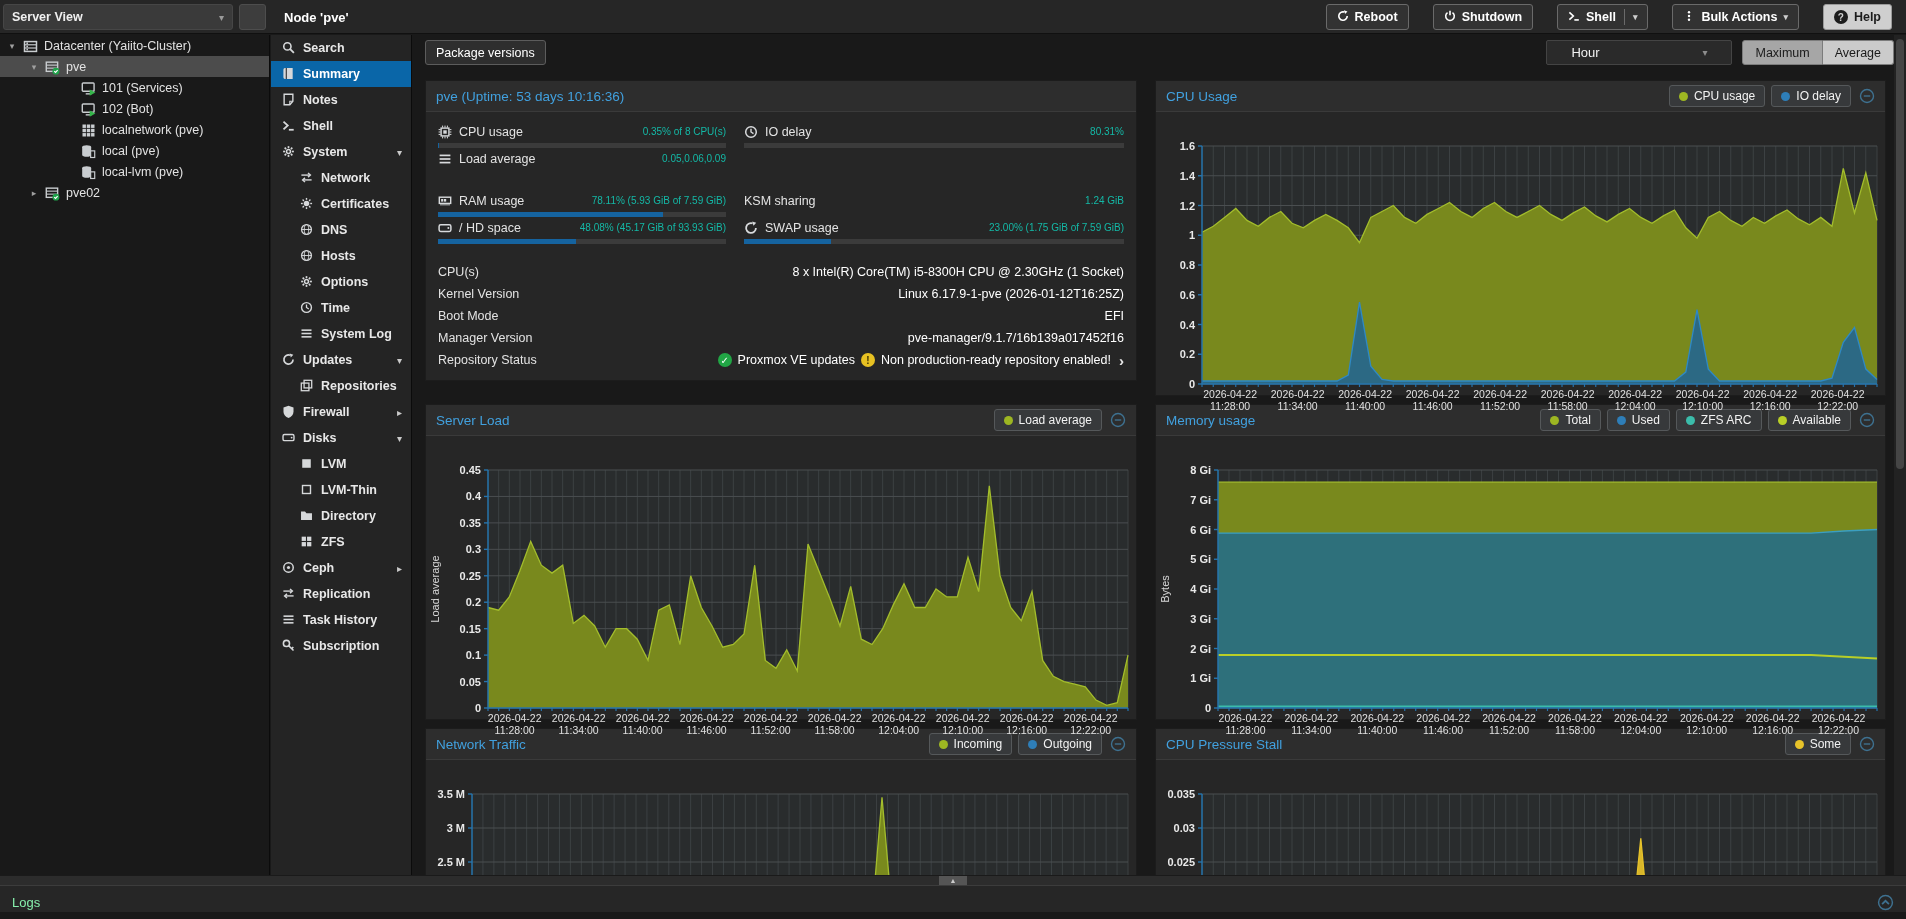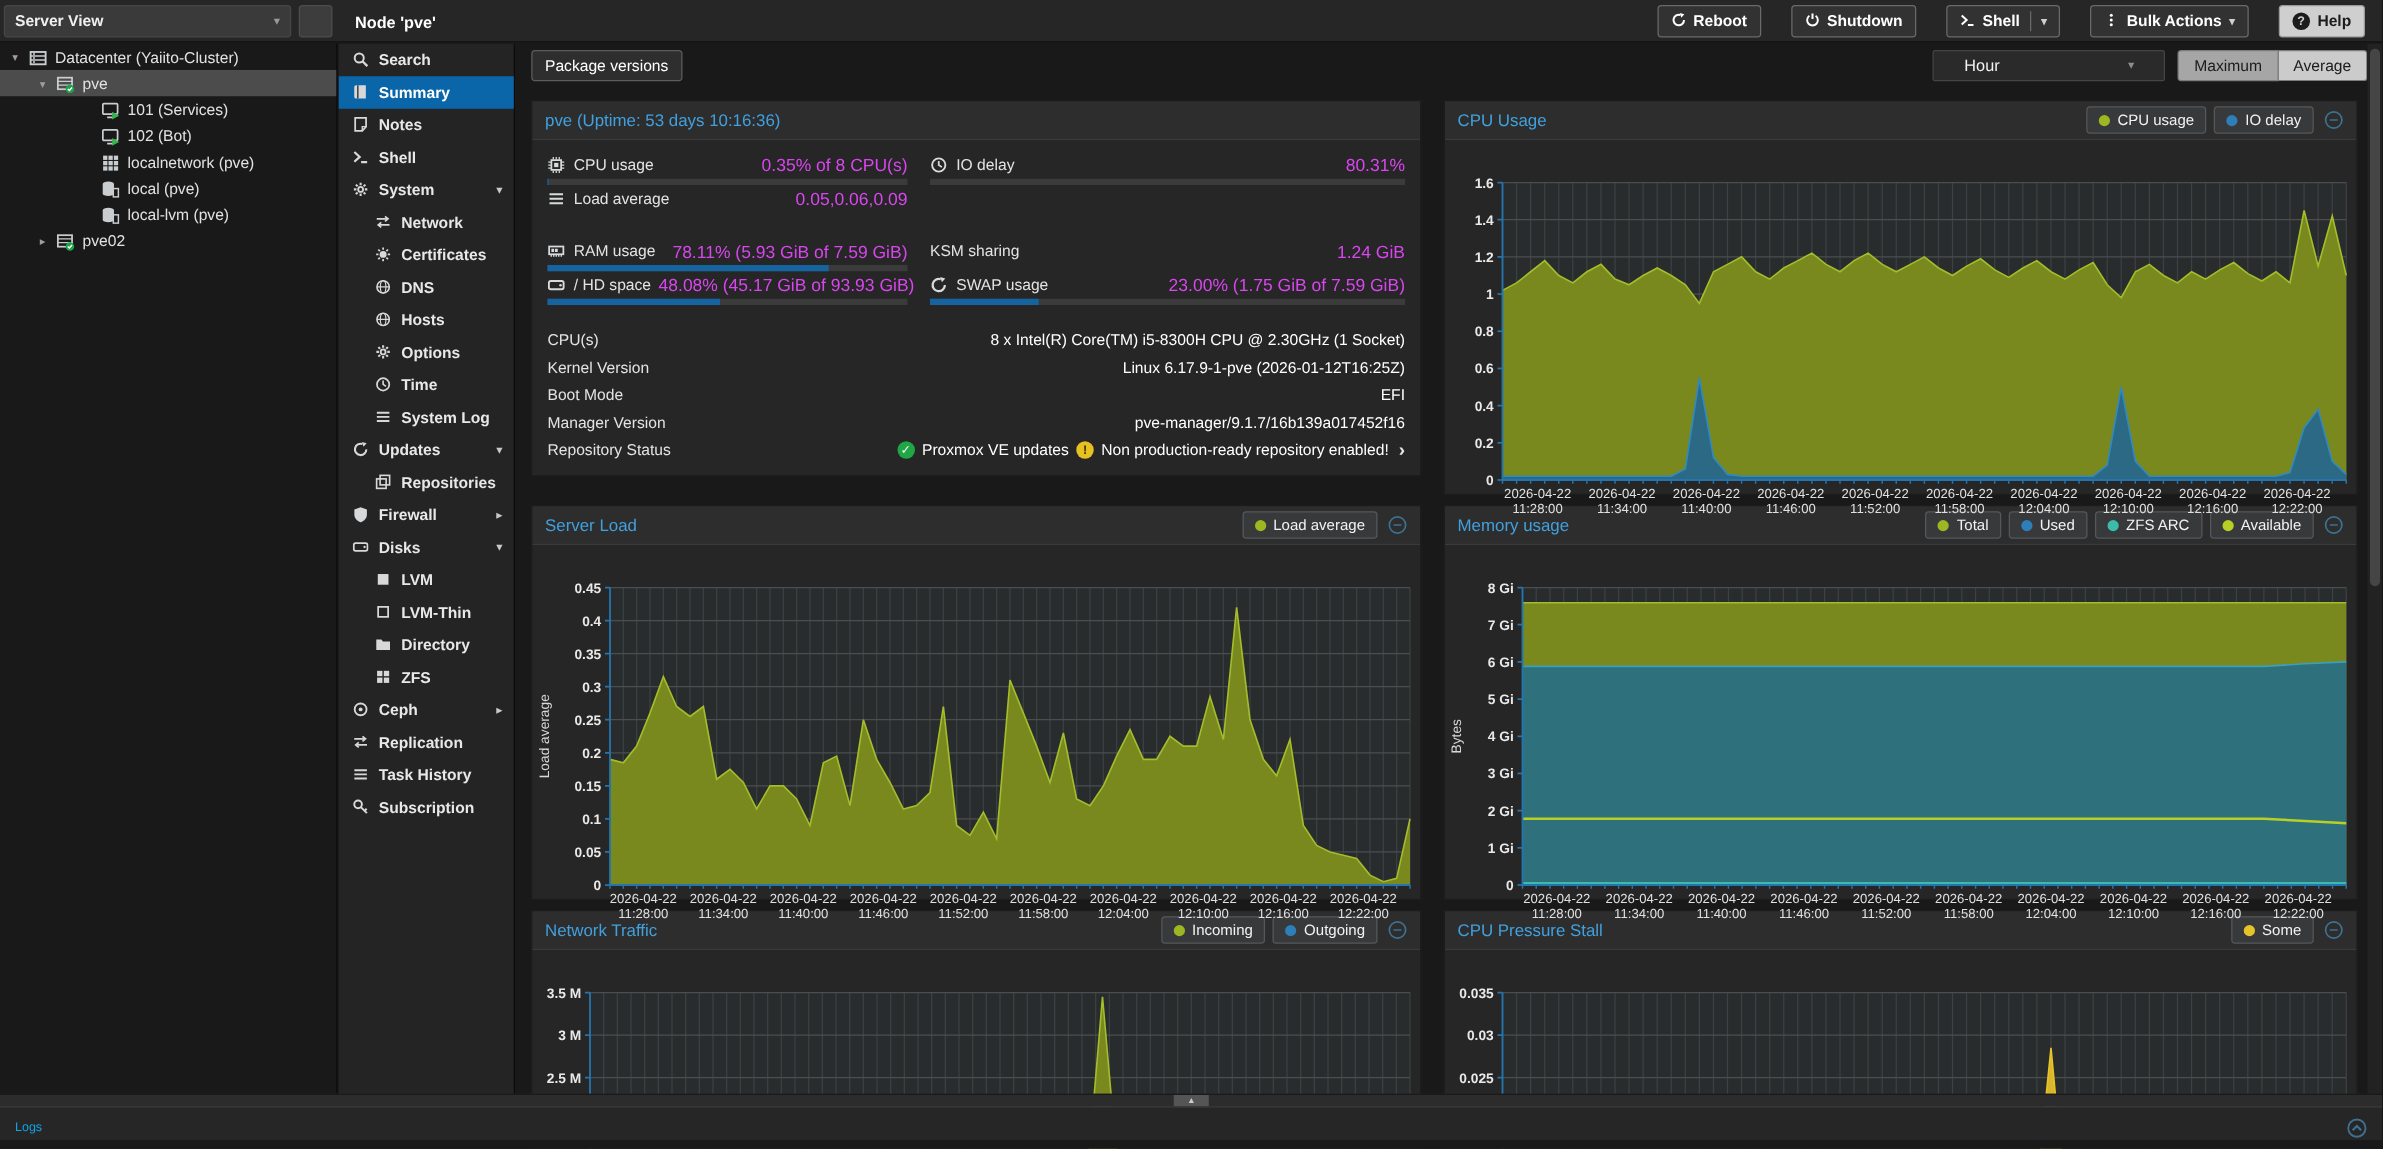--- a/index.html
+++ b/index.html
@@ -90,21 +90,21 @@
   .stat-cols { display:flex; gap:18px; }
   .stat-col-l { width:288px; flex:none; }
   .stat-col-r { flex:1; }
   .statrow { height:27px; }
   .statrow[data-gap="true"] { margin-top:15px; }
   .statline { display:flex; align-items:center; gap:6px; height:19px; }
   .statline .icon { width:15px; color:#d8dadc; flex:none; display:flex; }
   .statline .icon:empty { display:none; }
   .statline .icon svg { width:14px; height:14px; }
   .slabel { color:#e3e3e3; white-space:nowrap; font-size:12.5px; }
-  .svalue { margin-left:auto; color:#d946ef; font-size:14px; white-space:nowrap; }
+  .svalue { margin-left:auto; color:#14b8a6; font-size:10px; white-space:nowrap; }
   .statbar { height:5px; background:#3b3b3b; margin-top:2px; }
   .statbar-fill { height:100%; background:#15639f; }
   .inforows { margin-top:16px; }
   .inforow { display:flex; height:22px; align-items:center; }
   .ilabel { width:150px; flex:none; color:#e3e3e3; font-size:12.5px; }
   .ivalue { margin-left:auto; color:#fff; font-size:12.5px; white-space:nowrap; }
   .repo-val { margin-left:auto; display:flex; align-items:center; gap:6px; font-size:12.5px; color:#fff; }
   .okdot { width:14px; height:14px; border-radius:50%; background:#21a645; color:#fff; font-size:10px;
     font-weight:bold; display:flex; align-items:center; justify-content:center; }
   .warndot { width:14px; height:14px; border-radius:50%; background:#e7c122; color:#3a3000; font-size:10px;
@@ -118,21 +118,21 @@
   .vscroll { position:absolute; right:0; top:35px; width:12px; bottom:44px; background:#222222; z-index:6; }
   .vscroll .thumb { position:absolute; left:2px; right:2px; top:4px; height:430px; background:#454545; border-radius:4px; }
 
   
   .splitter { position:absolute; left:0; right:0; bottom:34px; height:10px; background:#2c2c2c; z-index:40;
     border-top:1px solid #1a1a1a; }
   .splitter .handle { position:absolute; left:50%; top:0; width:28px; height:10px; margin-left:-14px;
     background:#555; color:#ccc; font-size:7px; text-align:center; line-height:10px; cursor:row-resize; }
   .logsbar { position:absolute; left:0; right:0; bottom:0; height:34px; background:#262626; z-index:40;
     border-top:1px solid #3c3c3c; display:flex; align-items:center; padding:0 12px; }
-  .logsbar .title { color:#0ea5e9; font-size:10px;text-align:center; }
+  .logsbar .title { color:#86efac; font-size:13px;text-align:center; }
   .logsbar .up { margin-left:auto; color:#3e7190; display:flex; cursor:pointer; }
   .logsbar .up svg { width:17px; height:17px; }
   .logsbar::after { content:""; position:absolute; left:0; right:0; bottom:0; height:7px; background:#191919; }
 </style>
 </head>
 <body>
 
 <div class="page">
 
   <header class="topbar">

